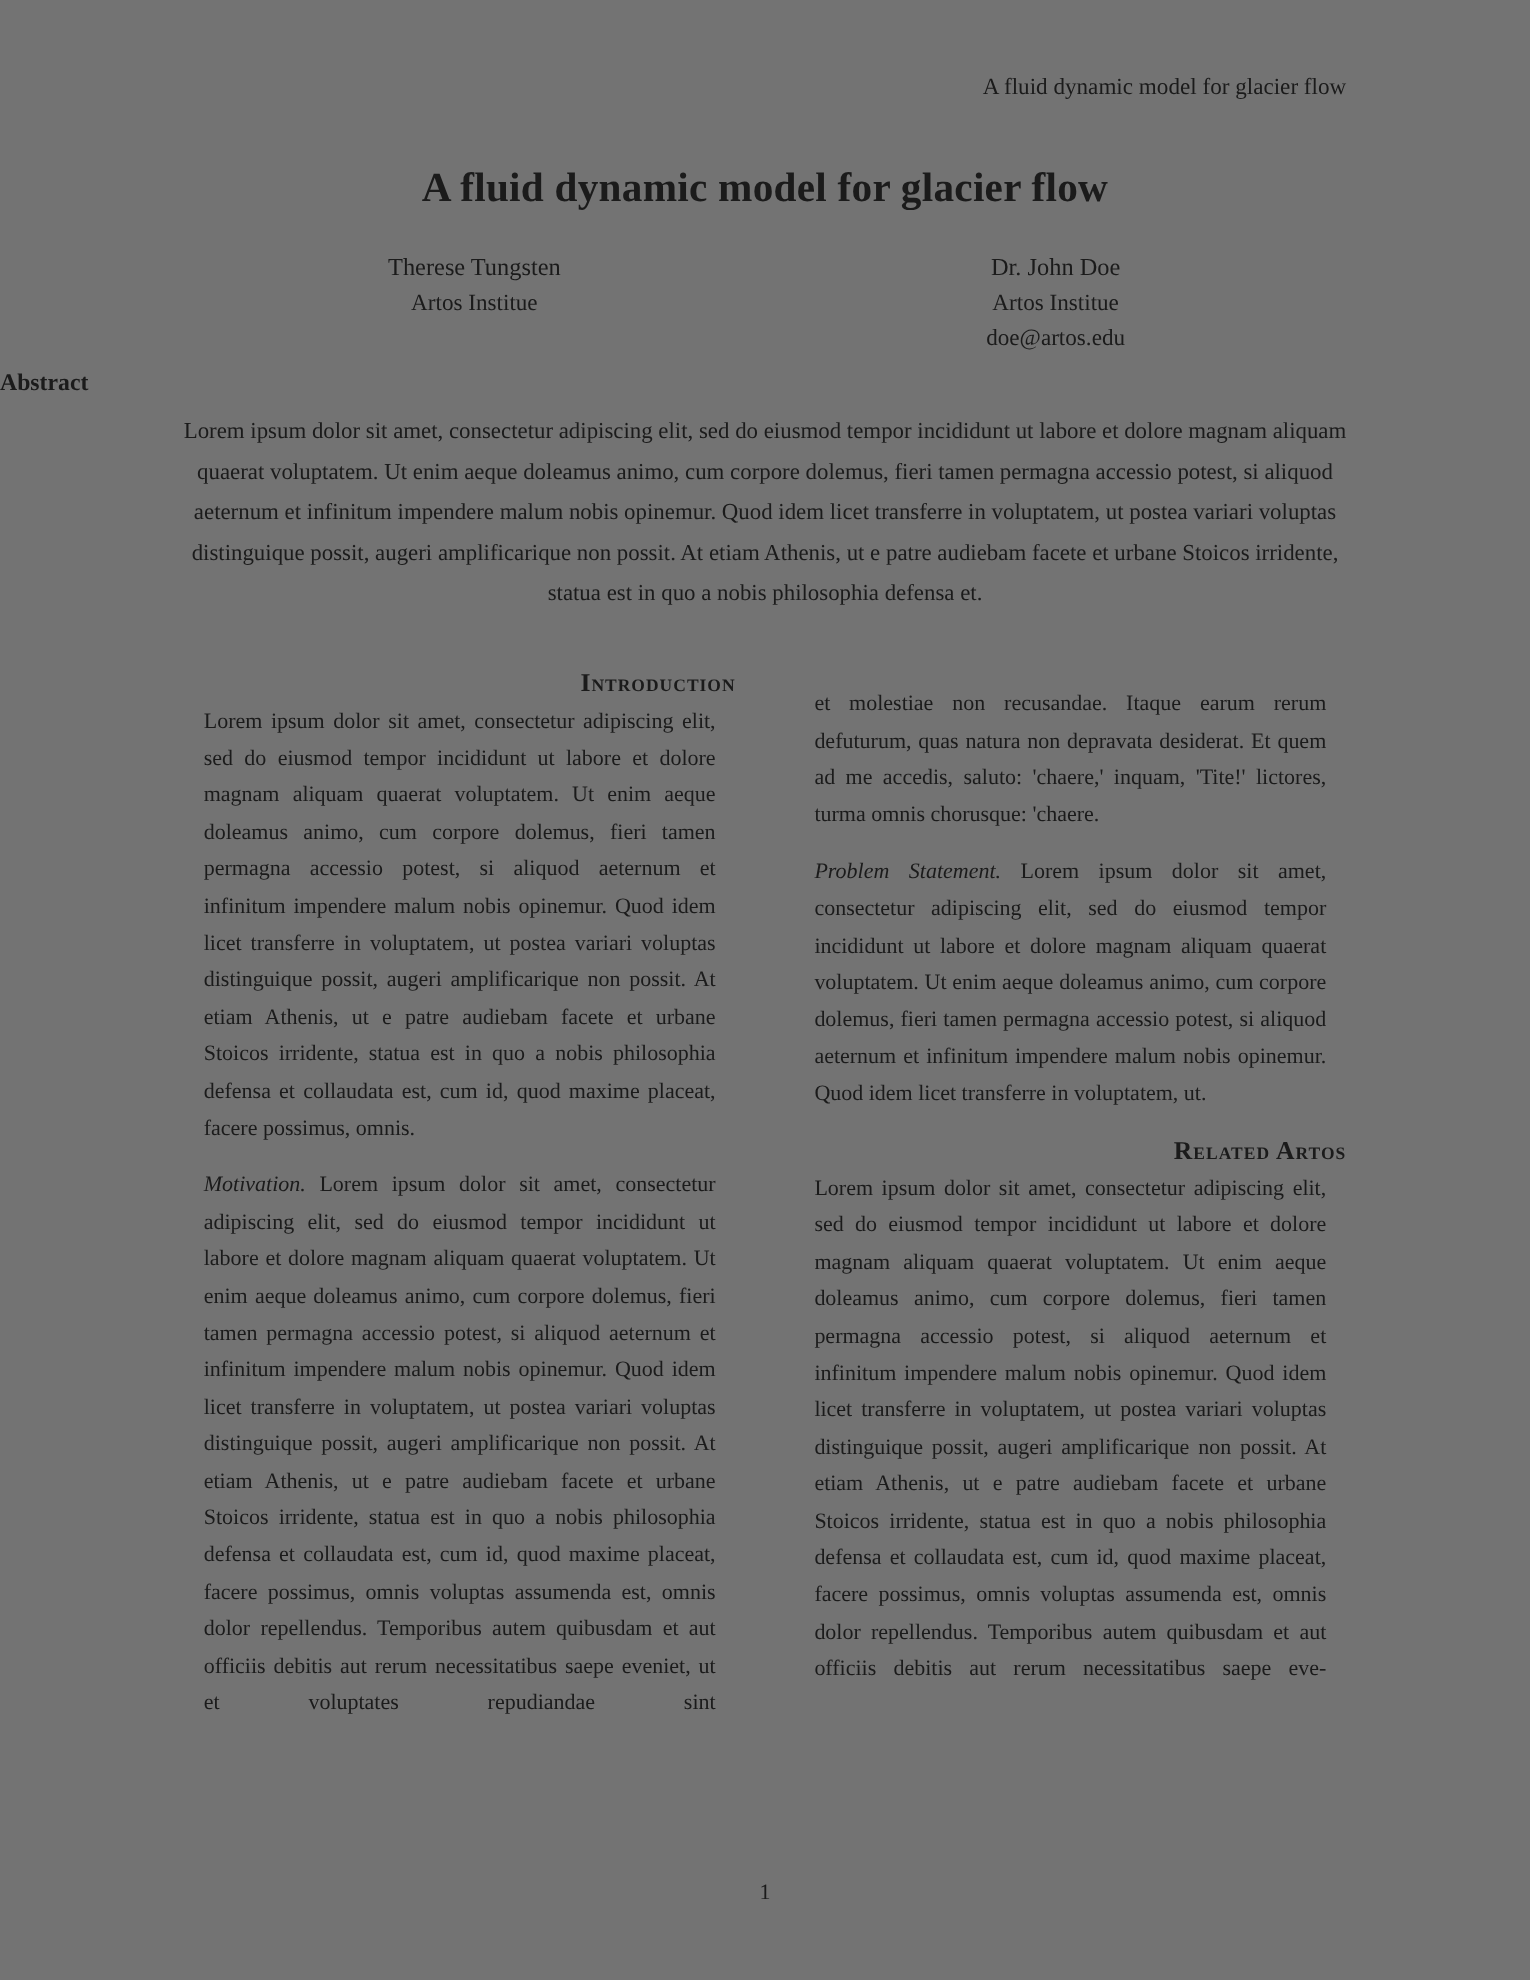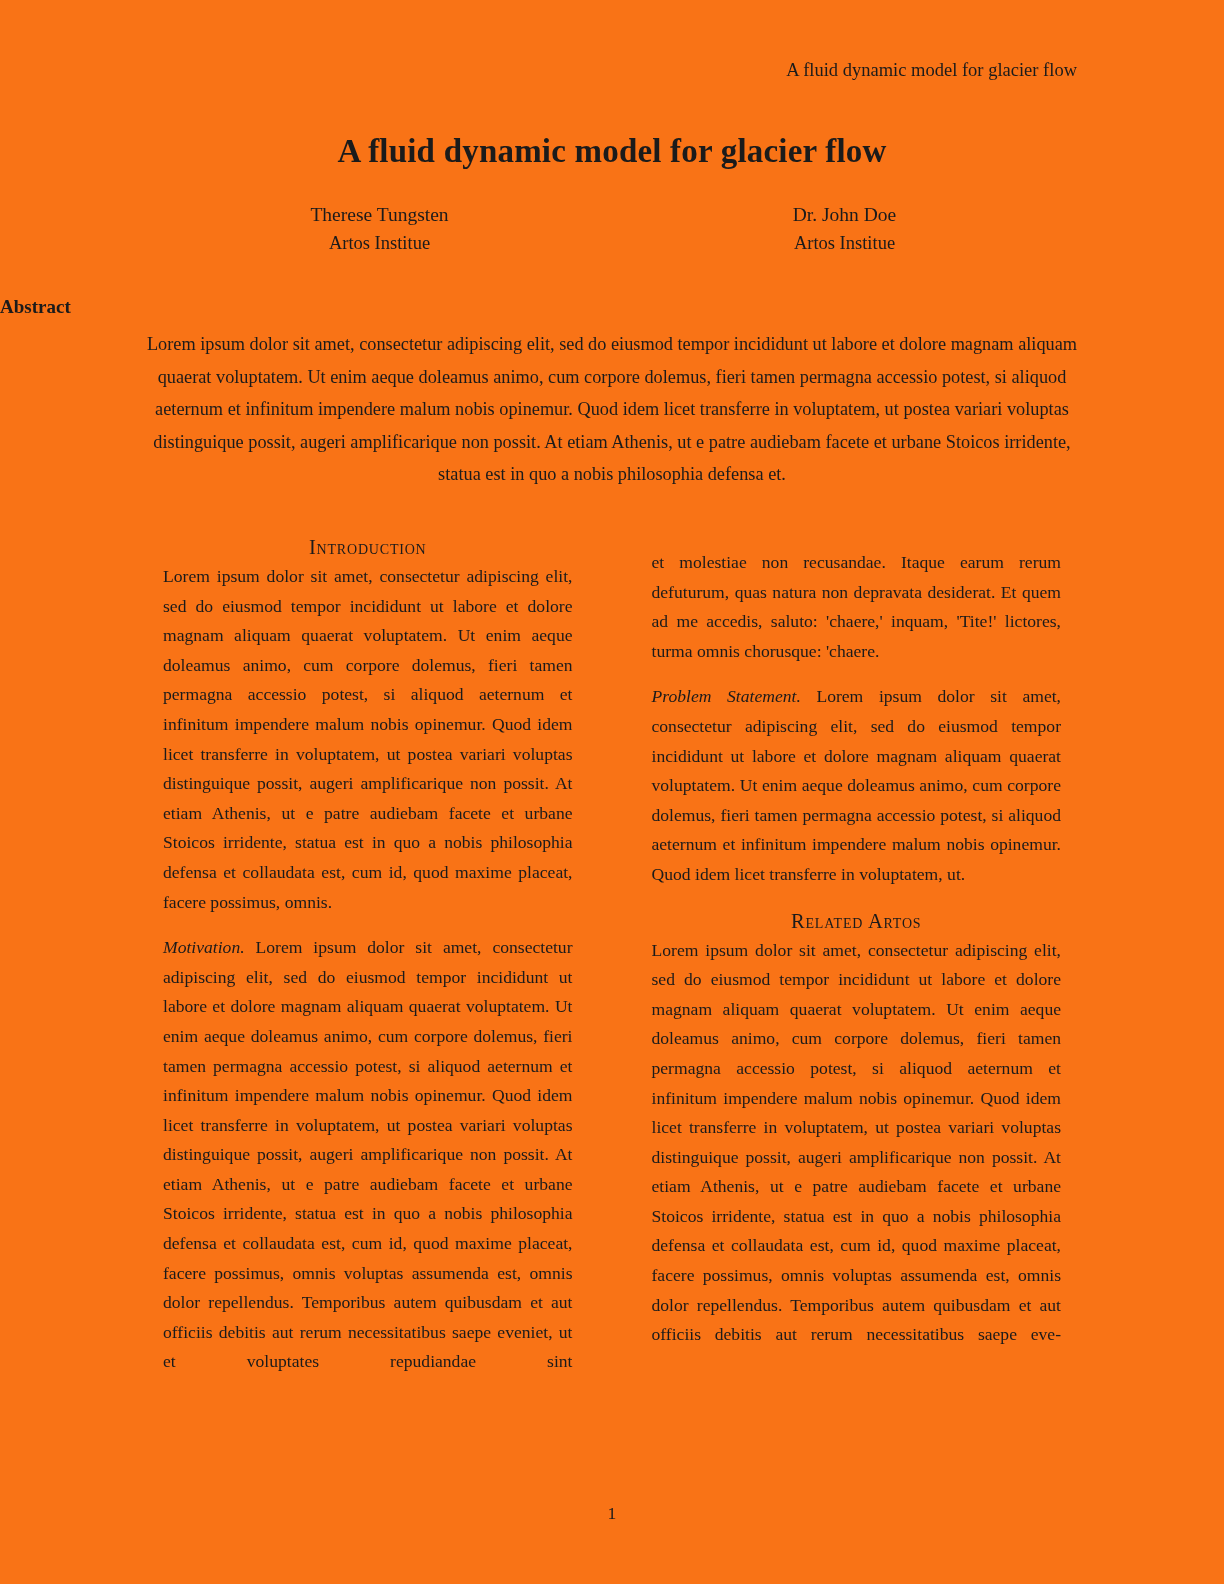--- a/index.html
+++ b/index.html
@@ -2,21 +2,21 @@
 <html lang="en"><head>
 <meta charset="utf-8">
 <style>
   html, body { margin: 0; padding: 0; background: #ffffff; }
   body {
     width: 1224px; height: 1584px;
     font-family: "Liberation Serif", "DejaVu Serif", serif;
     color: #1b1b1b;
     -webkit-font-smoothing: antialiased;
   }
-  .page { position: relative; width: 1224px; height: 1584px; overflow: hidden; background: #f97316; }
+  .page { position: relative; width: 1224px; height: 1584px; overflow: hidden; background: #737373; }
 
   .running-header {
     position: absolute; top: 58px; right: 147px;
     font-size: 18.5px; line-height: 24px; color: #1b1b1b;
   }
   .title {
     position: absolute; top: 133px; left: 0; width: 100%;
     text-align: center; font-size: 33px; font-weight: bold; margin: 0;
     letter-spacing: 0.2px;
   }
@@ -38,23 +38,23 @@
     font-size: 18.3px; line-height: 32.5px; text-align: center;
   }
 
   .columns {
     position: absolute; top: 532px; left: 147px; width: 930px;
     display: flex; gap: 47px;
   }
   .col { width: calc(50% - 23.5px); }
 
   .sec-heading {
-    font-size: 20.5px; line-height: 30px; font-weight: normal;
+    font-size: 20.5px; line-height: 30px; font-weight: bold;
     font-variant: small-caps; letter-spacing: 0.8px;
-    text-align: center; margin: 0;
+    text-align: right; margin: 0;
   }
   .sec-heading.mt { margin-top: 12px; }
 
   .para {
     font-size: 17.6px; line-height: 29.6px;
     text-align: justify; margin: 16px;
     hyphens: manual; -webkit-hyphens: manual;
   }
   .para + .para, .sec-heading + .para { margin-top: 0; }
   .gap-above { margin-top: 11px; }
@@ -76,20 +76,21 @@
   <h1 class="title">A fluid dynamic model for glacier flow</h1>
 
   <div class="authors">
     <div class="author">
       <div class="name">Therese Tungsten</div>
       <div class="affil">Artos Institue</div>
     </div>
     <div class="author">
       <div class="name">Dr. John Doe</div>
       <div class="affil">Artos Institue</div>
+      <div class="email">doe@artos.edu</div>
     </div>
   </div>
 
   <h2 class="abstract-heading">Abstract</h2>
   <div class="abstract-text">Lorem ipsum dolor sit amet, consectetur adipiscing elit, sed do eiusmod tempor incididunt ut labore et dolore magnam aliquam quaerat voluptatem. Ut enim aeque doleamus animo, cum corpore dolemus, fieri tamen permagna accessio potest, si aliquod aeternum et infinitum impendere malum nobis opinemur. Quod idem licet transferre in voluptatem, ut postea variari voluptas distinguique possit, augeri amplificarique non possit. At etiam Athenis, ut e patre audiebam facete et urbane Stoicos irridente, statua est in quo a nobis philosophia defensa et.</div>
 
   <div class="columns">
 
     <div class="col">
       <h2 class="sec-heading">Introduction</h2>

